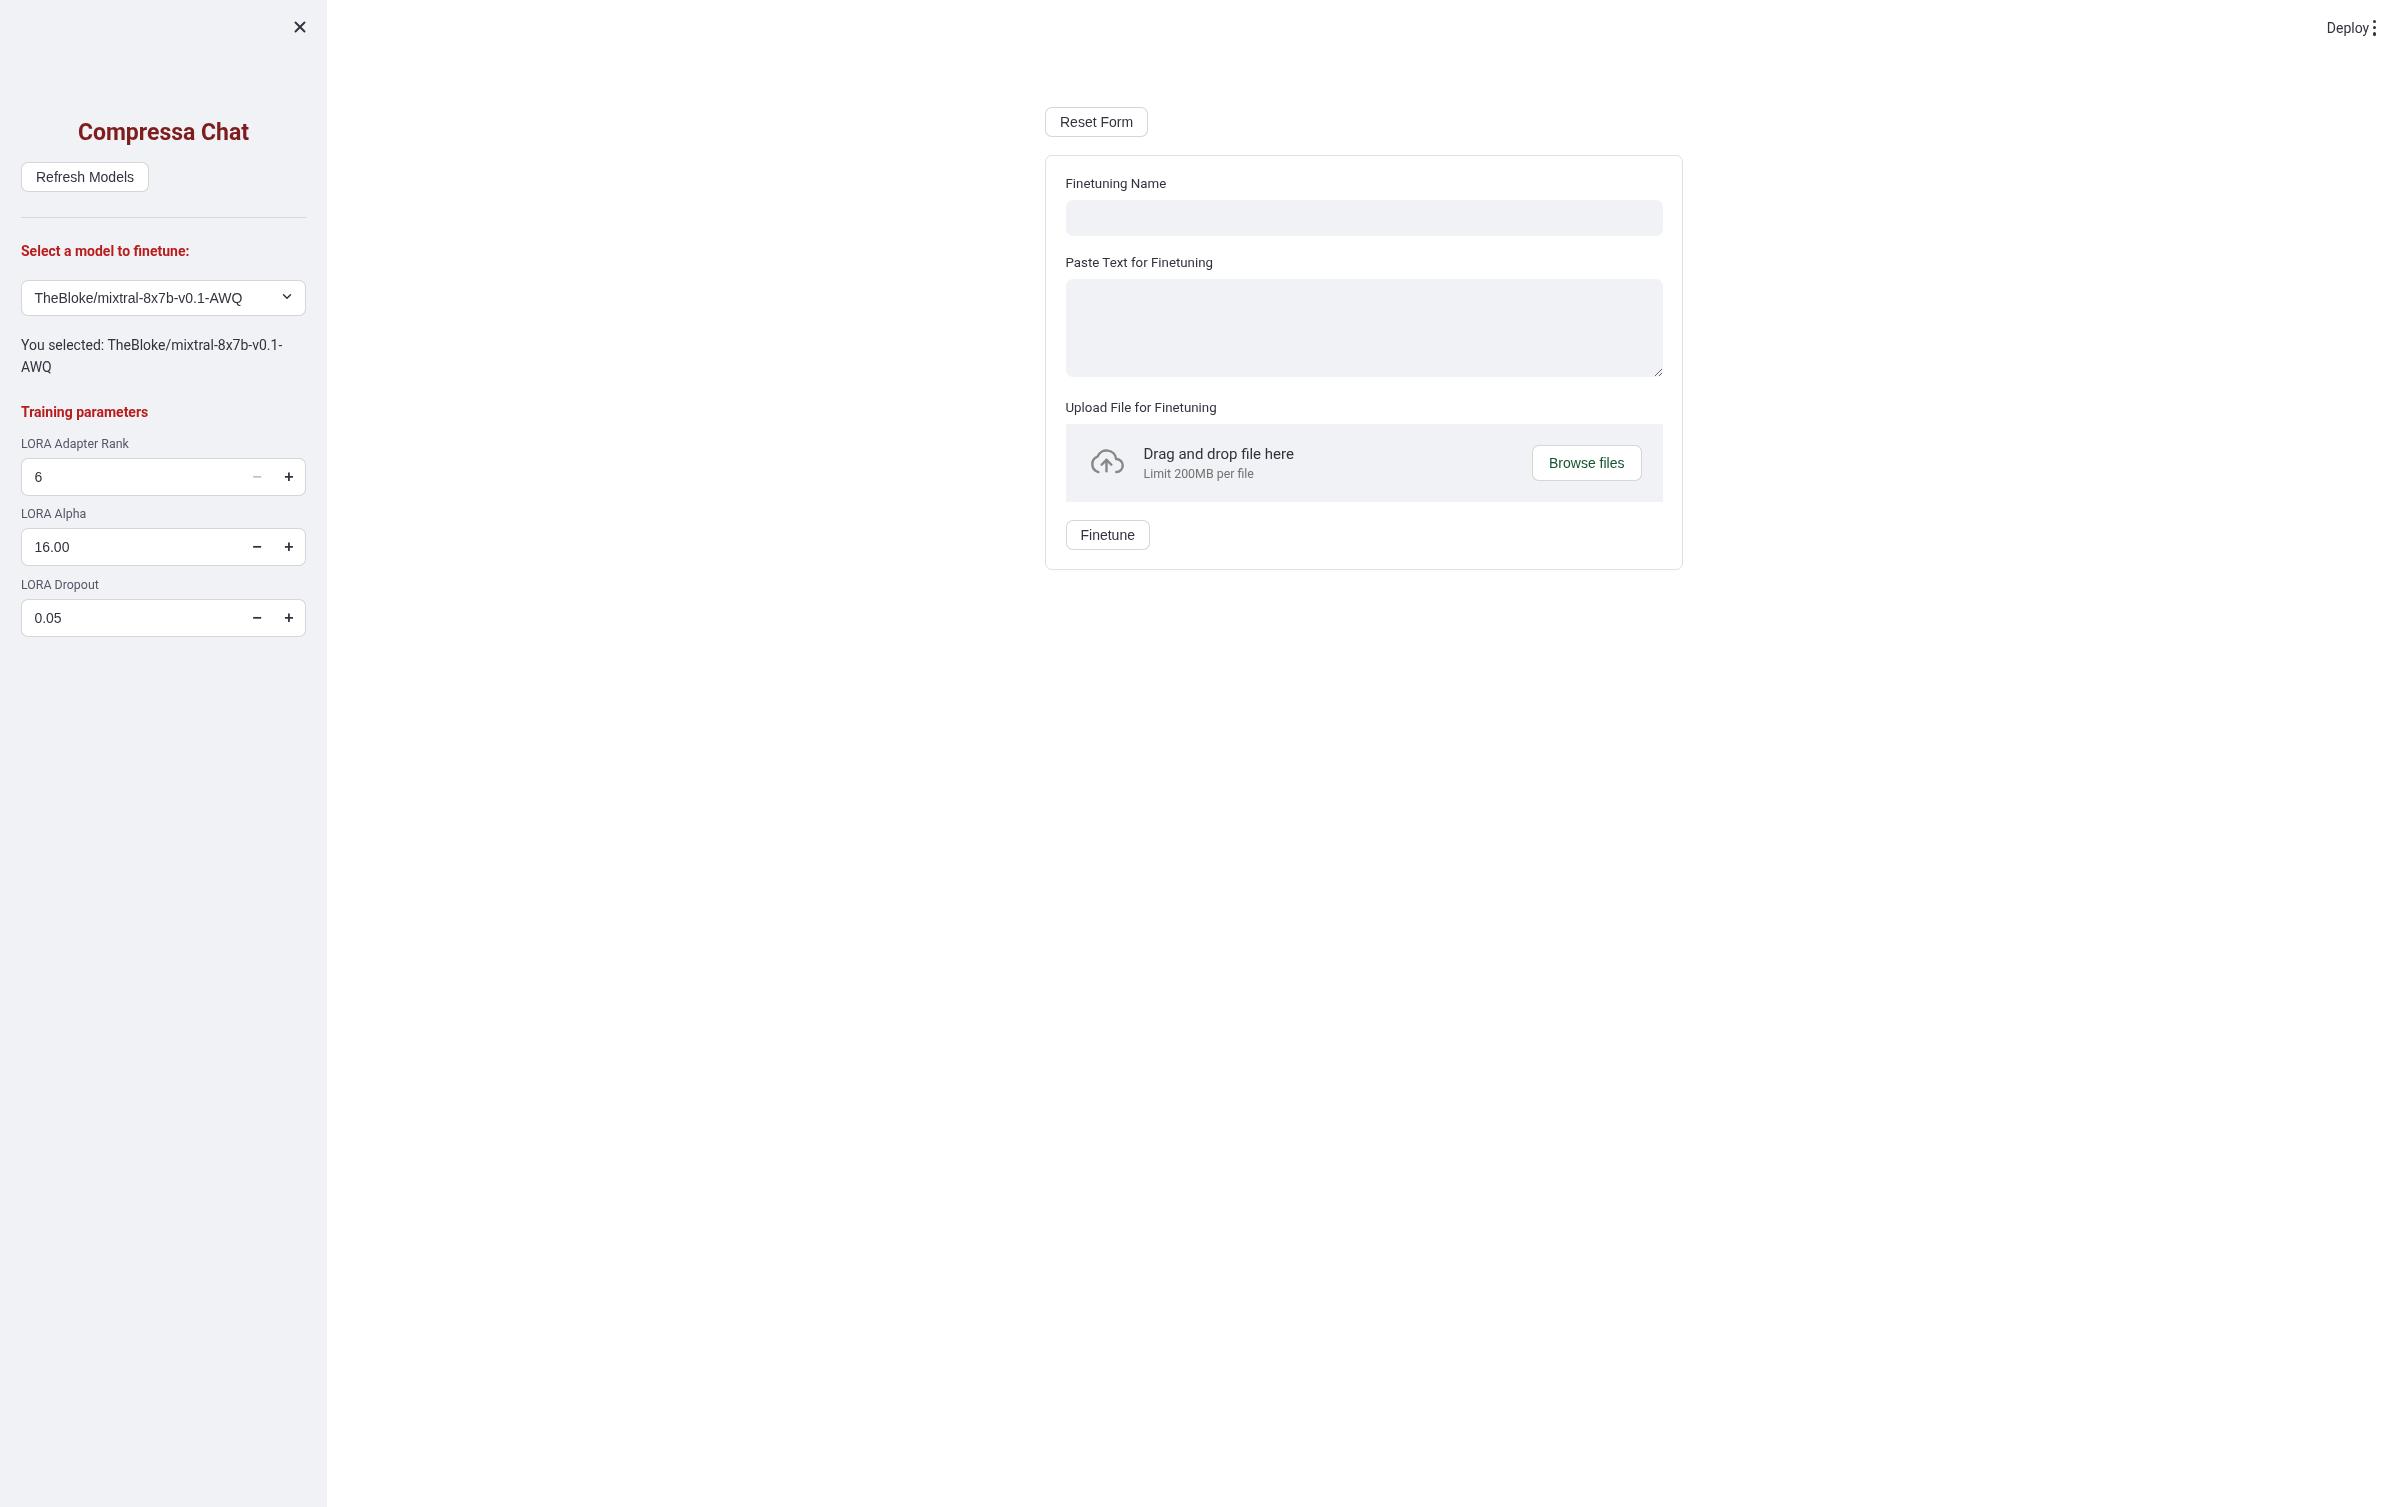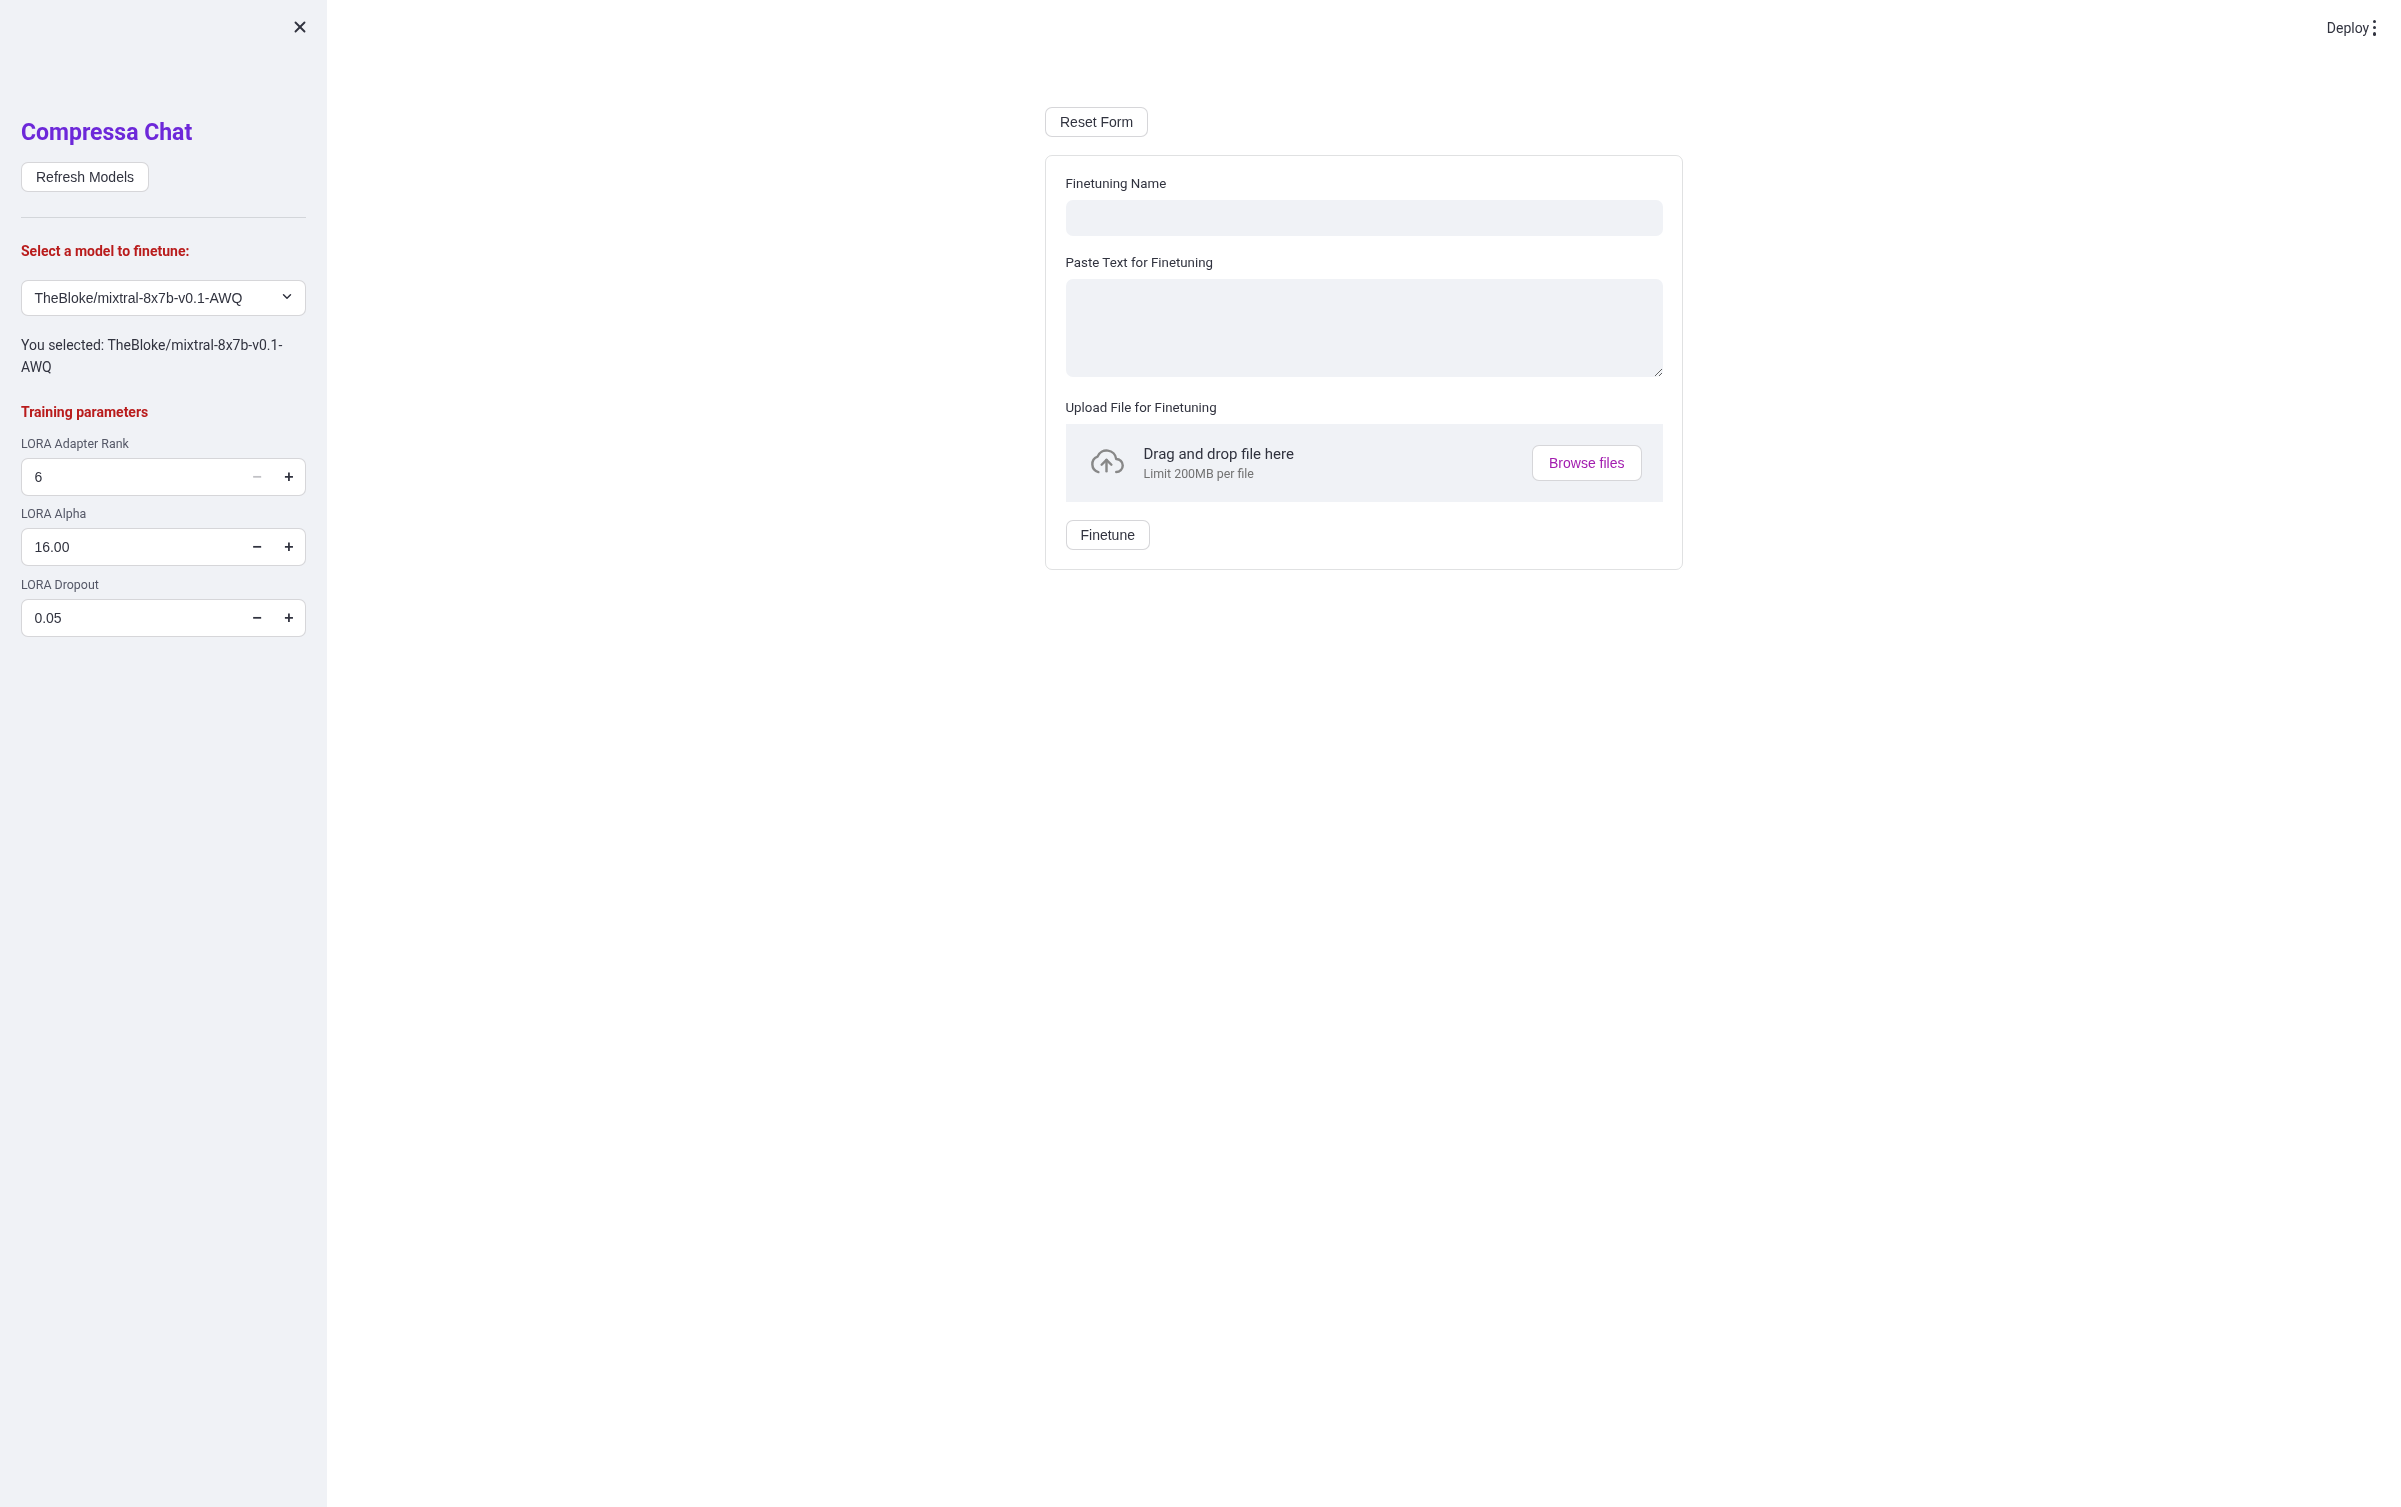--- a/index.html
+++ b/index.html
@@ -39,21 +39,22 @@
       color: #31333F;
       background: none;
       border: none;
       line-height: 1;
     }
     .sidebar-title {
       font-size: 23px;
       font-weight: 700;
       margin-top: 98px;
       margin-bottom: 16px;
-      color: #6d28d9;
+      color: #7f1d1d;
+      text-align: center;
     }
     .btn {
       background: #ffffff;
       border: 0.9px solid rgba(49,51,63,0.2);
       border-radius: 7px;
       padding: 6px 14px;
       font-size: 14px;
       color: #31333F;
       cursor: pointer;
       display: inline-block;
@@ -243,21 +244,21 @@
     .upload-secondary {
       font-size: 12.4px;
       color: #737373;
     }
     .browse-btn {
       background: #ffffff;
       border: 0.9px solid rgba(49,51,63,0.2);
       border-radius: 7px;
       padding: 9px 16px;
       font-size: 14px;
-      color: #a21caf;
+      color: #14532d;
       cursor: pointer;
     }
   </style>
 </head>
 <body>
 
 <aside class="sidebar">
   <button class="close-icon">
     <svg width="18" height="18" viewBox="0 0 24 24" fill="none" stroke="currentColor" stroke-width="2.5" stroke-linecap="round">
       <line x1="18" y1="6" x2="6" y2="18"></line>

